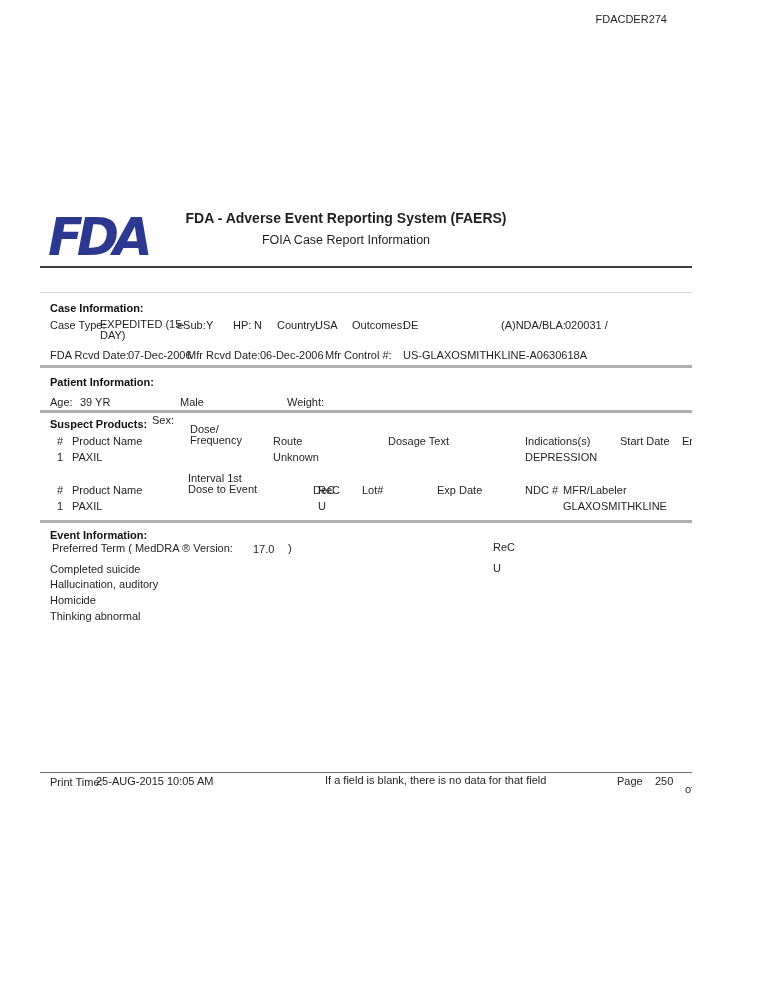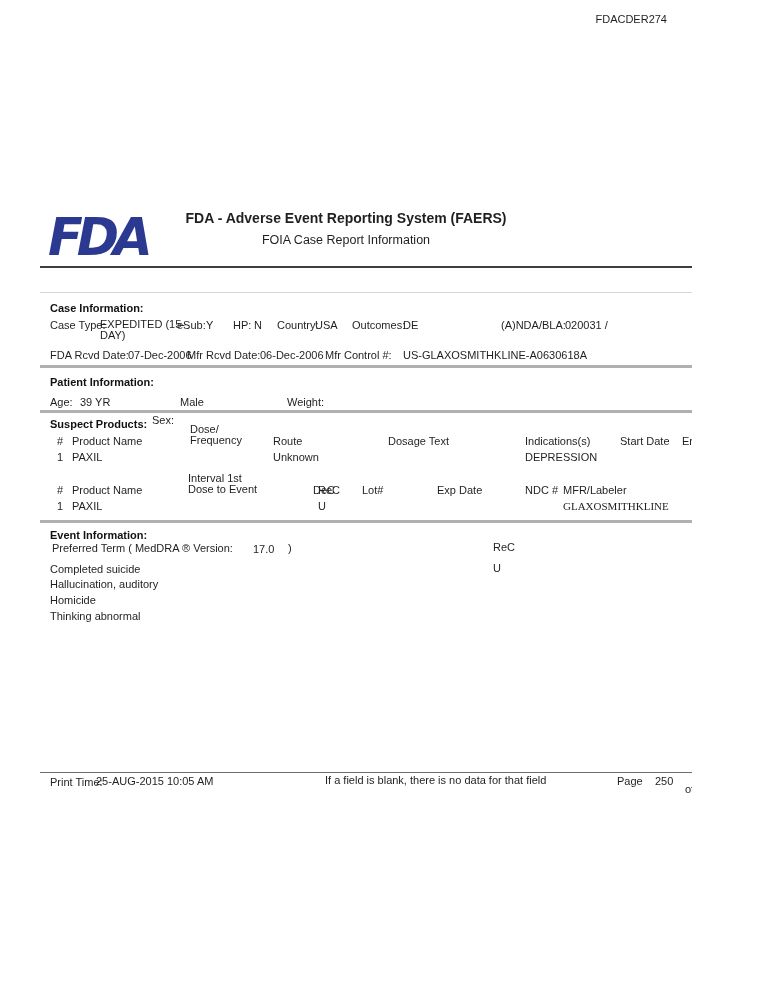--- a/index.html
+++ b/index.html
@@ -108,21 +108,21 @@
   <div class="abs t10" style="left:273px;top:484px;padding-left:40px;">DeC</div>
   <div class="abs t10" style="left:318px;top:484px;">ReC</div>
   <div class="abs t10" style="left:362px;top:484px;">Lot#</div>
   <div class="abs t10" style="left:437px;top:484px;">Exp Date</div>
   <div class="abs t10" style="left:512px;top:484px;margin-left:13px;">NDC #</div>
   <div class="abs t10" style="left:563px;top:484px;">MFR/Labeler</div>
 
   <div class="abs t10" style="left:57px;top:500px;">1</div>
   <div class="abs t10" style="left:72px;top:500px;">PAXIL</div>
   <div class="abs t10" style="left:318px;top:500px;">U</div>
-  <div class="abs t10" style="left:563px;top:500px;font-family:Liberation Serif, serif;">GLAXOSMITHKLINE</div>
+  <div class="abs t10" style="left:563px;top:500px;">GLAXOSMITHKLINE</div>
 
   <div class="rule rule-gray" style="top:520px;"></div>
 
   <div class="abs sec" style="left:50px;top:529px;">Event Information:</div>
 
   <div class="abs t11" style="left:52px;top:542px;">Preferred Term ( MedDRA ® Version:</div>
   <div class="abs t11" style="left:253px;top:543px;">17.0</div>
   <div class="abs t11" style="left:288px;top:542px;">)</div>
   <div class="abs t11" style="left:493px;top:541px;">ReC</div>
 

